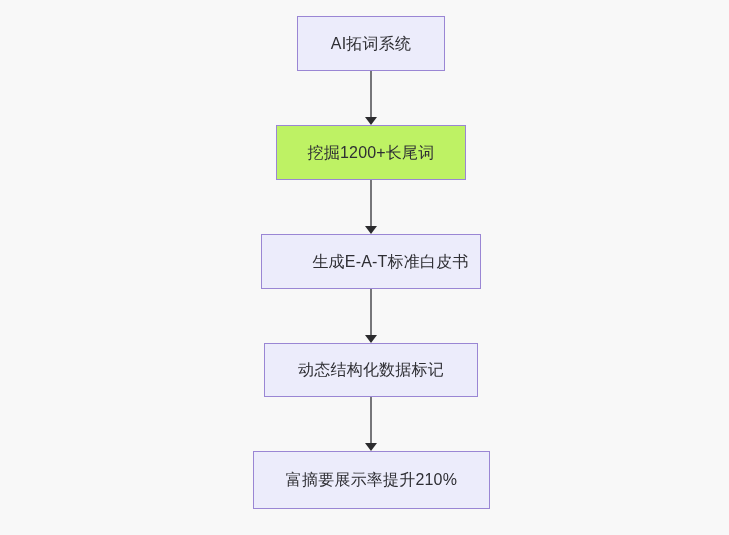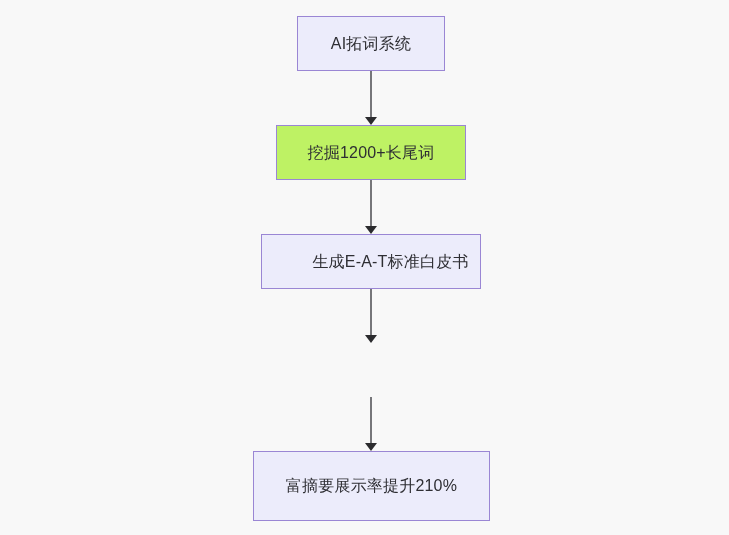--- a/index.html
+++ b/index.html
@@ -85,16 +85,19 @@
     </div>
     <div class="node" style="left: 297px; top: 16px; width: 148px; height: 55px; background: rgb(236, 236, 251); border-color: rgb(154, 134, 212); color: rgb(46, 46, 51);">
       <span class="node-label">AI拓词系统</span>
     </div>
     <div class="node" style="left: 276px; top: 125px; width: 190px; height: 55px; background: #bef264; border-color: rgb(154, 134, 212); color: rgb(46, 46, 51);">
       <span class="node-label">挖掘1200+长尾词</span>
     </div>
     <div class="node" style="left: 261px; top: 234px; width: 220px; height: 55px; background: rgb(236, 236, 251); border-color: rgb(154, 134, 212); color: rgb(46, 46, 51); padding-left: 39px;">
       <span class="node-label">生成E-A-T标准白皮书</span>
     </div>
-    <div class="node" style="left: 253px; top: 451px; width: 237px; height: 70px; background: rgb(236, 236, 251); border-color: rgb(154, 134, 212); color: rgb(46, 46, 51);">
+    <div class="node" style="left: 264px; top: 343px; width: 214px; height: 54px; background: rgb(236, 236, 251); border-color: rgb(154, 134, 212); color: rgb(46, 46, 51);">
+      <span class="node-label">动态结构化数据标记</span>
+    </div>
+    <div class="node" style="left: 253px; top: 451px; width: 237px; height: 58px; background: rgb(236, 236, 251); border-color: rgb(154, 134, 212); color: rgb(46, 46, 51);">
       <span class="node-label">富摘要展示率提升210%</span>
     </div>
   </div>
 
 </body></html>

